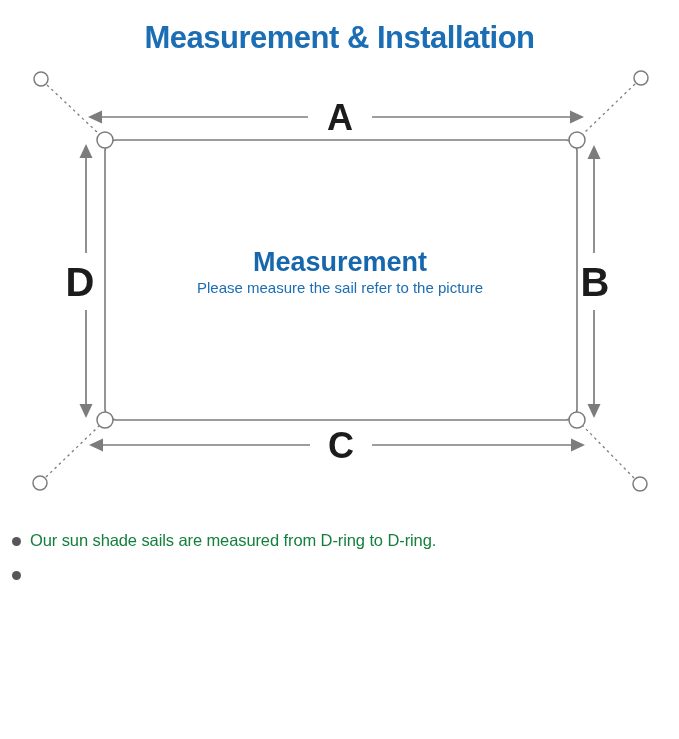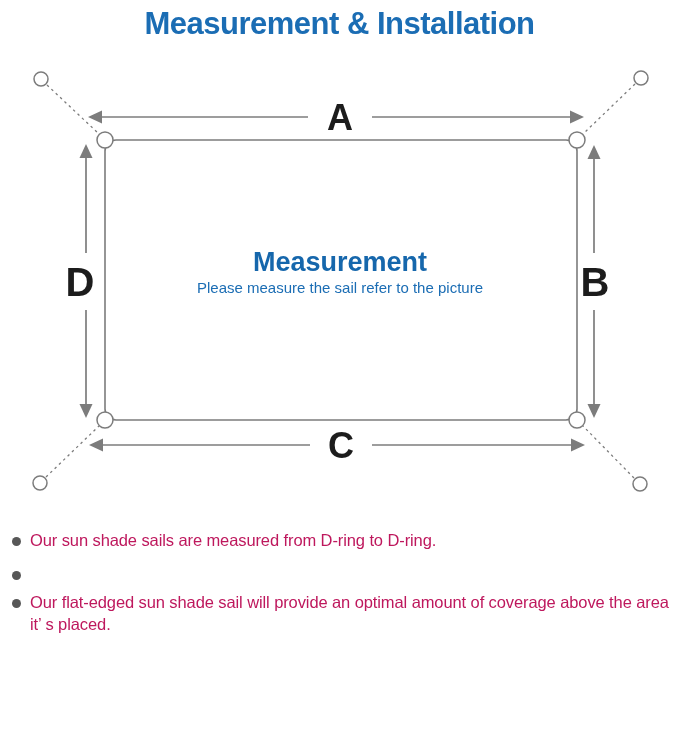--- a/index.html
+++ b/index.html
@@ -10,21 +10,21 @@
   }
   .page {
     position: relative;
     width: 679px;
     height: 739px;
     background: #ffffff;
     overflow: hidden;
   }
   .page-title {
     margin: 0;
-    padding-top: 6px;
+    padding-top: 20px;
     text-align: center;
     font-size: 31px;
     font-weight: bold;
     letter-spacing: -0.5px;
     color: #1b6db4;
   }
   .diagram-wrap {
     position: absolute;
     top: 60px;
     left: 0;
@@ -59,21 +59,21 @@
     width: 679px;
     margin: 0;
     padding: 8px 6px 0 12px;
     list-style: none;
     box-sizing: border-box;
   }
   .note-item {
     display: flex;
     align-items: flex-start;
     margin-bottom: 12px;
-    color: #be185d;
+    color: #15803d;
     font-size: 16.5px;
     line-height: 1.33;
     letter-spacing: -0.1px;
   }
   .note-dot {
     flex: 0 0 auto;
     width: 9px;
     height: 9px;
     margin: 7px 9px 0 0;
     border-radius: 50%;
@@ -141,19 +141,15 @@
       <span class="note-dot"></span>
       <span class="note-text">Our sun shade sails are measured from D-ring to D-ring.</span>
     </li>
 
 
 
     <li class="note-item">
       <span class="note-dot"></span>
     </li>
 
-    <li class="note-item">
-      <span class="note-dot"></span>
-      <span class="note-text">Our flat-edged sun shade sail will provide an optimal amount of coverage above the area it’ s placed.</span>
-    </li>
   </ul>
 
 </div>
 
 </body></html>

